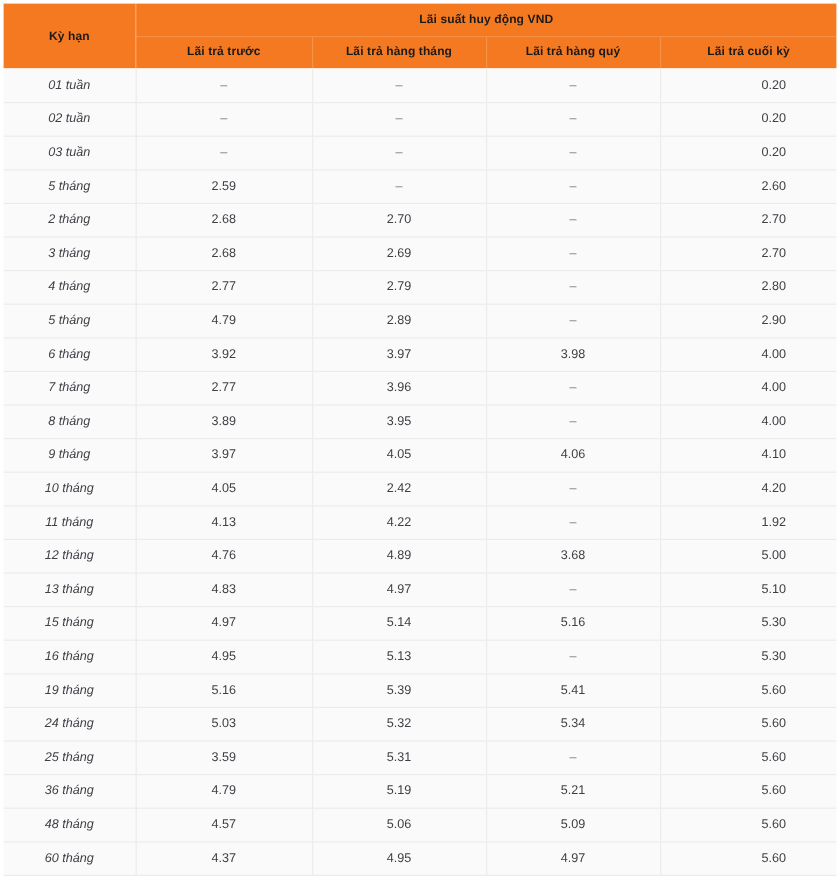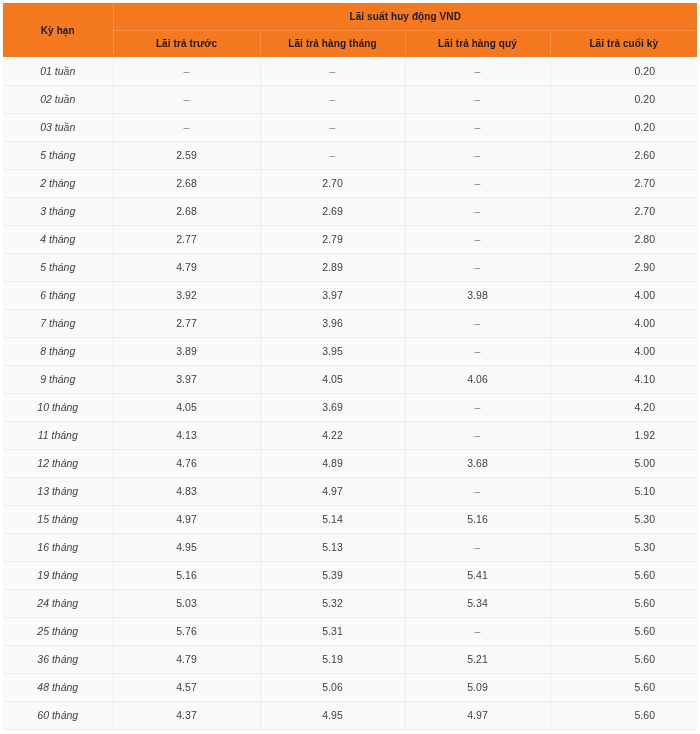--- a/index.html
+++ b/index.html
@@ -195,21 +195,21 @@
         <tr>
           <td class="term-cell">9 tháng</td>
           <td>3.97</td>
           <td>4.05</td>
           <td>4.06</td>
           <td>4.10</td>
         </tr>
         <tr>
           <td class="term-cell">10 tháng</td>
           <td>4.05</td>
-          <td>3.69</td>
+          <td>2.42</td>
           <td class="dash">–</td>
           <td>4.20</td>
         </tr>
         <tr>
           <td class="term-cell">11 tháng</td>
           <td>4.13</td>
           <td>4.22</td>
           <td class="dash">–</td>
           <td>1.92</td>
         </tr>
@@ -250,21 +250,21 @@
         </tr>
         <tr>
           <td class="term-cell">24 tháng</td>
           <td>5.03</td>
           <td>5.32</td>
           <td>5.34</td>
           <td>5.60</td>
         </tr>
         <tr>
           <td class="term-cell">25 tháng</td>
-          <td>5.76</td>
+          <td>3.59</td>
           <td>5.31</td>
           <td class="dash">–</td>
           <td>5.60</td>
         </tr>
         <tr>
           <td class="term-cell">36 tháng</td>
           <td>4.79</td>
           <td>5.19</td>
           <td>5.21</td>
           <td>5.60</td>

